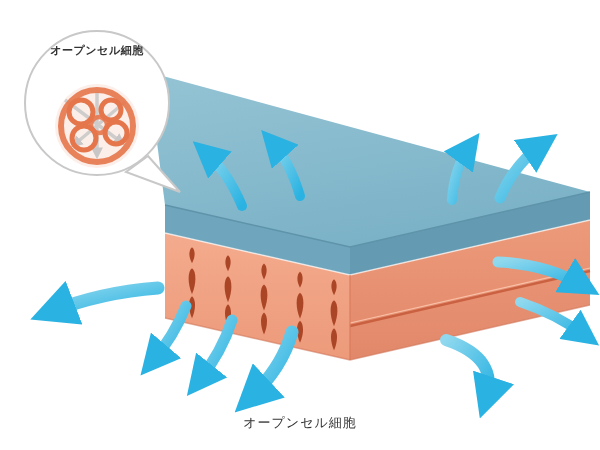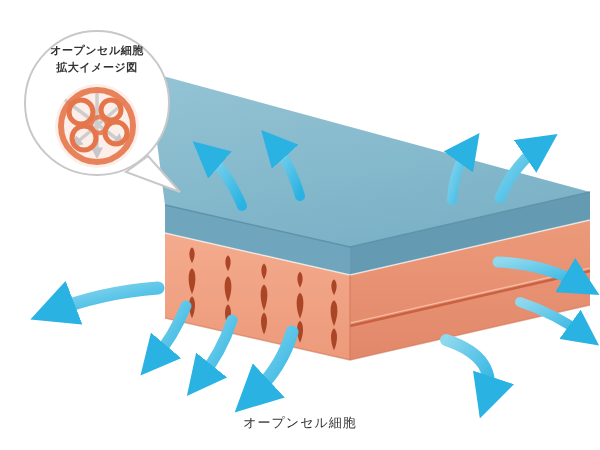--- a/index.html
+++ b/index.html
@@ -121,18 +121,17 @@
           <circle cx="19" cy="7" r="11" stroke-width="5"></circle>
           <circle cx="-13" cy="12" r="12" stroke-width="5"></circle>
           <circle cx="2" cy="-1" r="8" stroke-width="4.5" opacity="0.9"></circle>
         </g>
       </g>
     </g>
   </svg>
 
   <div class="bubble-text">
     <span>オープンセル細胞</span>
-    <span>拡大イメージ図</span>
   </div>
 
   <div class="caption">オープンセル細胞</div>
 
 </div>
 
 </body></html>

